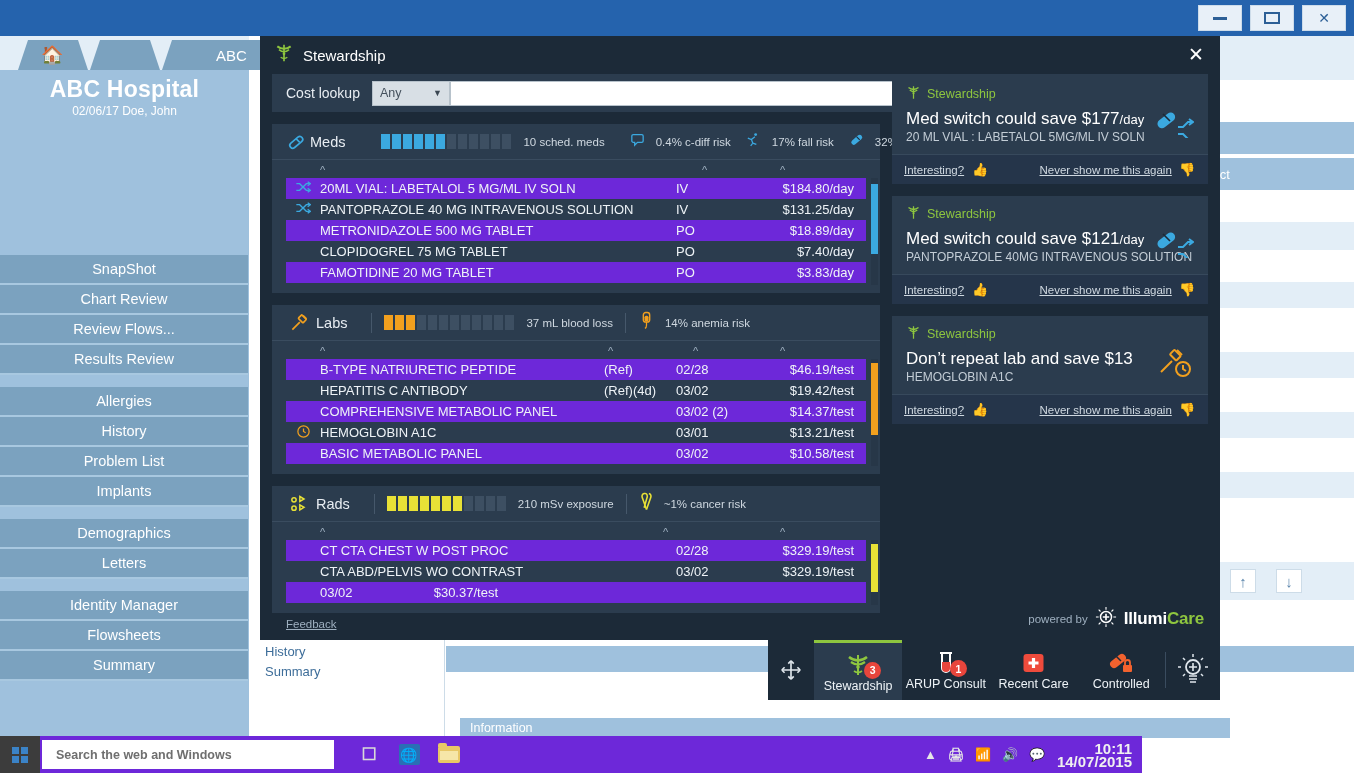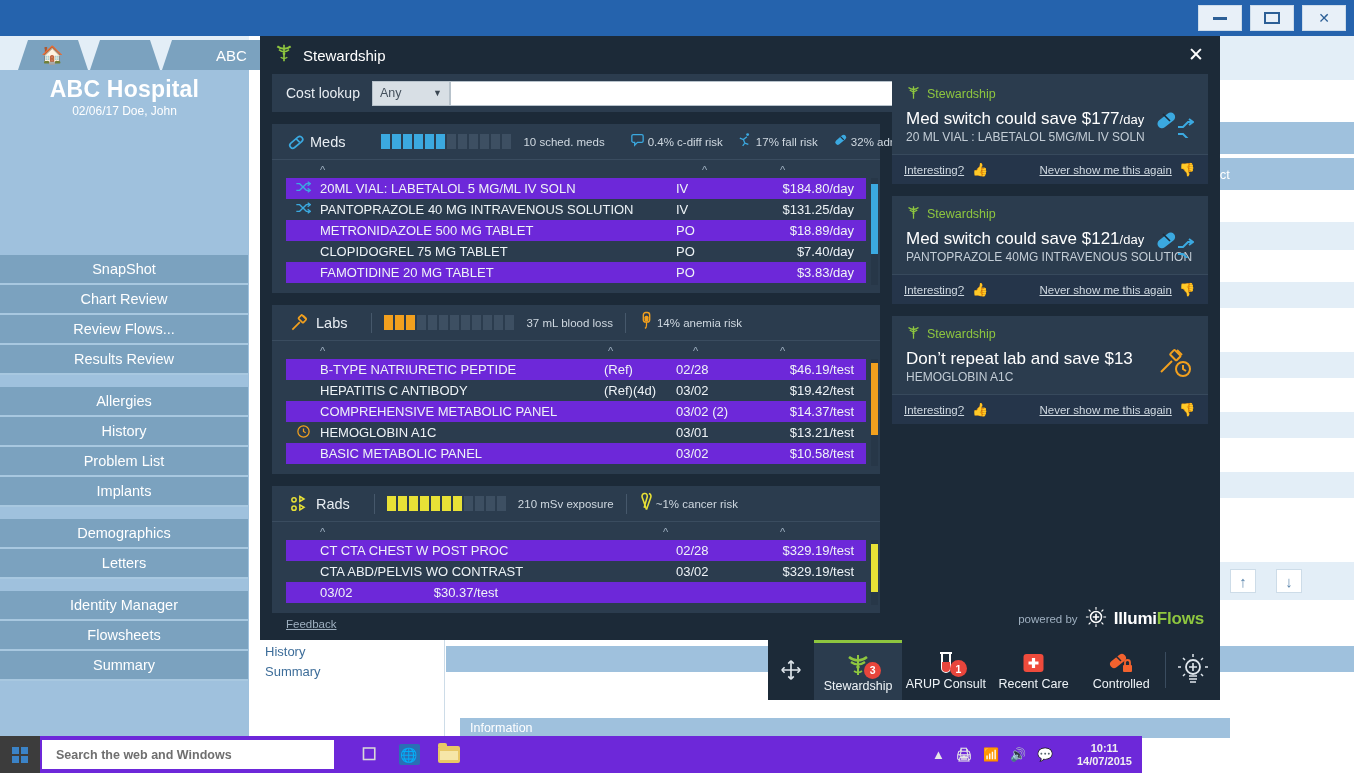--- a/index.html
+++ b/index.html
@@ -112,21 +112,21 @@
     color: #6f6f6f; font-size: 12.5px;
   }
   .tb-icons { display:flex; align-items:center; gap: 14px; margin-left: 22px; }
   .tb-ico { width: 26px; height: 24px; display:flex; align-items:center; justify-content:center; }
   .tb-taskview { color:#d8d8d8; font-size: 17px; }
   .tb-edge { width:21px; height:21px; background:#2a6fb5; border-radius:2px; color:#cfe4f7; font-size:14px; display:flex;align-items:center;justify-content:center;}
   .tb-folder { width:22px; height:17px; background:#e8c766; border-radius:2px; position:relative; }
   .tb-folder::before { content:""; position:absolute; left:0; top:-3px; width:9px; height:4px; background:#e8c766; border-radius:2px 2px 0 0;}
   .tb-folder::after { content:""; position:absolute; left:2px; top:5px; right:2px; height:9px; background:#f6e6a8;}
   .tb-tray { position:absolute; right: 6px; top: 0; height: 37px; display:flex; align-items:center; gap: 11px; color:#e6e6e6; font-size: 13px; }
-  .tb-clock { text-align: center; font-size: 11px; line-height: 13px; color: #f0f0f0; padding-right: 4px; margin-left: 12px;}
+  .tb-clock { text-align: right; font-size: 15px; line-height: 13px; color: #f0f0f0; padding-right: 4px;}
 
   
   .ic-panel {
     position: absolute; left: 260px; top: 36px; width: 960px; height: 604px;
     background: #1c2a38;
   }
   .ic-header { height: 38px; display: flex; align-items: center; padding: 0 14px; position: relative;}
   .ic-header-title { color: #ffffff; font-size: 15px; margin-left: 9px; }
   .ic-close {
     position: absolute; right: 14px; top: 9px; width: 20px; height: 20px;
@@ -155,21 +155,21 @@
   .ic-card-hdr {
     height: 36px; display: flex; align-items: center; padding: 0 14px; gap: 0;
     border-bottom: 1px solid #3a4c5f;
   }
   .ic-cat-ico { width: 26px; height: 20px; display:flex; align-items:center; justify-content:center; }
   .ic-cat-name { color: #e8edf2; font-size: 14.5px; margin-left: 4px; margin-right: 12px;}
   .ic-divider { width:1px; height: 20px; background:#46586b; margin: 0 12px; }
   .ic-bars { display: flex; gap: 2px; align-items: center; }
   .ic-bar { width: 9px; height: 15px; background: #3d4f62; }
   .ic-stat { color: #cfd8e0; font-size: 11.5px; margin-left: 12px; white-space: nowrap;}
-  .ic-risk { display:flex; align-items:center; gap:2px; }
+  .ic-risk { display:flex; align-items:center; gap:10px; }
 
   .ic-table { padding: 4px 14px 10px 14px; position: relative; }
   .ic-th-row { height: 14px; position: relative; }
   .ic-caret-up { position: absolute; color: #9fb0c0; font-size: 11px; top:0; }
   .ic-row {
     height: 21px; display: flex; align-items: center;
     font-size: 13px; color: #eef3f7; position: relative;
   }
   .ic-row.alt { background: #6d28d9; }
   .ic-row .c-ico { width: 34px; text-align: center; }
@@ -609,21 +609,21 @@
 
     <div class="ic-powered">
       <span class="ic-powered-lbl">powered by</span>
       <span>
         <svg width="22" height="22" viewBox="0 0 24 24">
           <circle cx="12" cy="12" r="6" fill="none" stroke="#ffffff" stroke-width="1.6"></circle>
           <path d="M12 8.5 v7 M8.5 12 h7" stroke="#ffffff" stroke-width="1.8"></path>
           <path d="M12 1 v3 M12 20 v3 M1 12 h3 M20 12 h3 M4 4 l2 2 M18 18 l2 2 M20 4 l-2 2 M6 18 l-2 2" stroke="#ffffff" stroke-width="1.2"></path>
         </svg>
       </span>
-      <span class="ic-brand"><span class="w">Illumi</span><span class="g">Flows</span></span>
+      <span class="ic-brand"><span class="w">Illumi</span><span class="g">Care</span></span>
     </div>
 
     <div class="ic-notifs">
 
       <div class="ic-notif">
         <div class="ic-notif-top">
           <div class="ic-notif-src">
             <span>
               <svg width="15" height="15" viewBox="0 0 24 24">
                   <path d="M12 2 L12 22" stroke="#8ec63f" stroke-width="2"></path>

